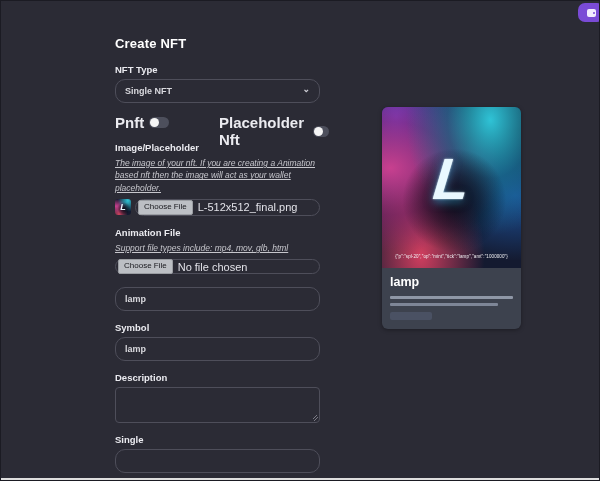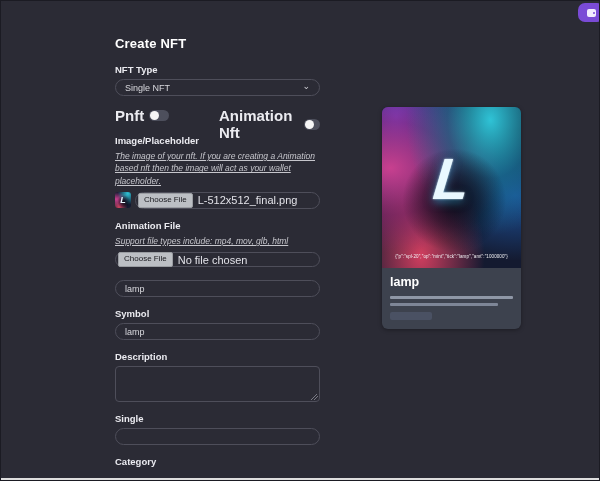--- a/index.html
+++ b/index.html
@@ -13,22 +13,22 @@
               background:#7a4bd6;display:flex;align-items:center;justify-content:center;z-index:10;}
   .wallet-glyph{width:9px;height:8px;background:#f2ecff;border-radius:2px;position:relative;}
   .wallet-glyph::after{content:"";position:absolute;right:1px;top:3px;width:2px;height:2px;border-radius:50%;background:#7a4bd6;}
 
   .page-title{position:absolute;left:115px;top:36px;color:#ffffff;font-size:13px;font-weight:bold;letter-spacing:.2px;}
 
   .form-col{position:absolute;left:115px;top:64px;width:205px;}
   .group{margin-bottom:11px;}
   .label{color:#ebebf0;font-size:9.5px;font-weight:bold;margin-bottom:4px;}
   .req{color:#e05252;margin-left:2px;}
-  .pill{height:17px;border:1px solid #4e4e5a;border-radius:10px;background:transparent;
-        color:#d9d9de;font-size:9px;display:flex;align-items:center;padding:0 9px;box-sizing:border-box;}
+  .pill{height:24px;border:1px solid #4e4e5a;border-radius:10px;background:transparent;
+        color:#d9d9de;font-size:9px;display:flex;align-items:center;padding:0 9px;box-sizing:border-box;font-weight:bold;}
   input.pill{width:100%;outline:none;font-family:"Liberation Sans", sans-serif;}
   .selectbox{justify-content:space-between;cursor:pointer;}
   .chev{color:#cfcfd6;font-size:9px;line-height:1;margin-top:-3px;}
 
   .toggle-row{position:relative;height:14px;margin:8px 0 14px 0;}
   .toggle-item{position:absolute;top:0;display:flex;align-items:center;gap:5px;}
   .toggle-item.second{left:104px;}
   .toggle-label{color:#ebebf0;font-size:15px;font-weight:bold;}
   .toggle{width:20px;height:11px;border-radius:6px;background:#4d4f5c;position:relative;cursor:pointer;}
   .toggle .knob{position:absolute;left:1px;top:1px;width:9px;height:9px;border-radius:50%;background:#f5f5f5;}
@@ -104,21 +104,21 @@
   </div>
 
   <div class="toggle-row">
     <div class="toggle-item">
       <span class="toggle-label">Pnft</span>
       <span class="toggle">
           <span class="knob"></span>
         </span>
     </div>
     <div class="toggle-item second">
-      <span class="toggle-label">Animation Nft</span>
+      <span class="toggle-label">Placeholder Nft</span>
       <span class="toggle">
           <span class="knob"></span>
         </span>
     </div>
   </div>
 
   <div class="group">
     <div class="label">Image/Placeholder</div>
     <div class="help">The image of your nft. If you are creating a Animation based nft then the image will act as your wallet placeholder.</div>
     <div class="file-row">

